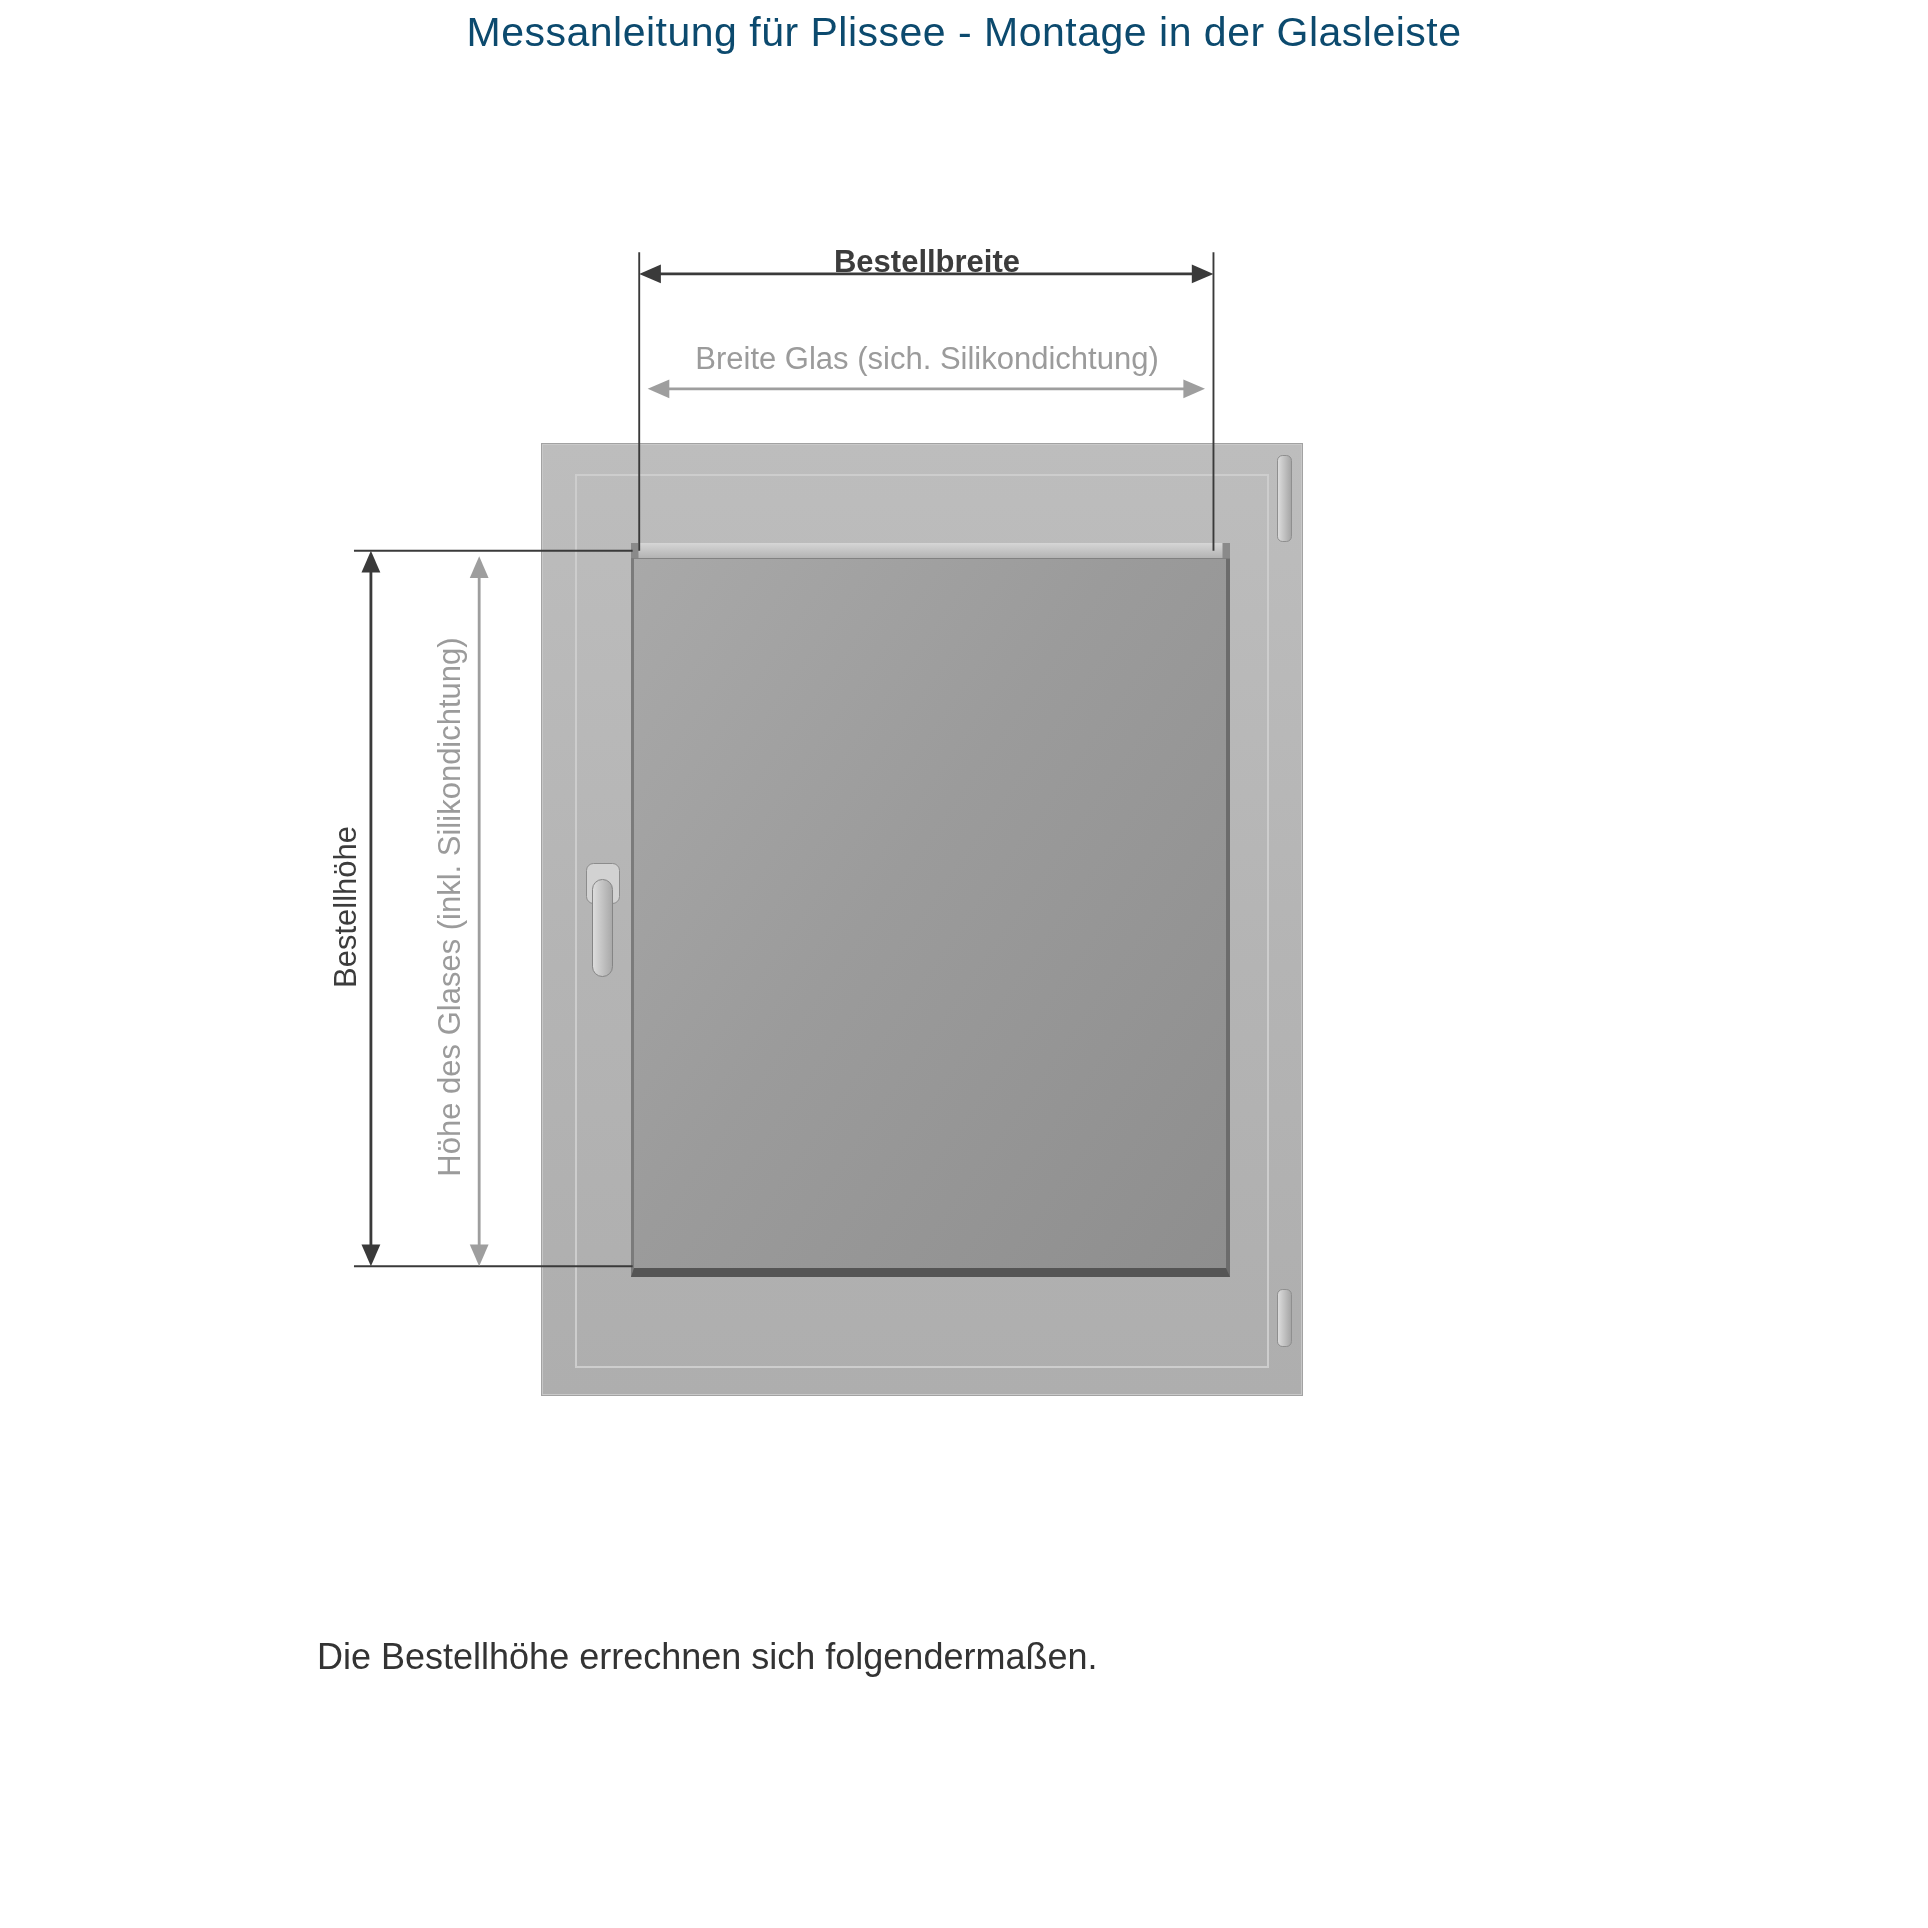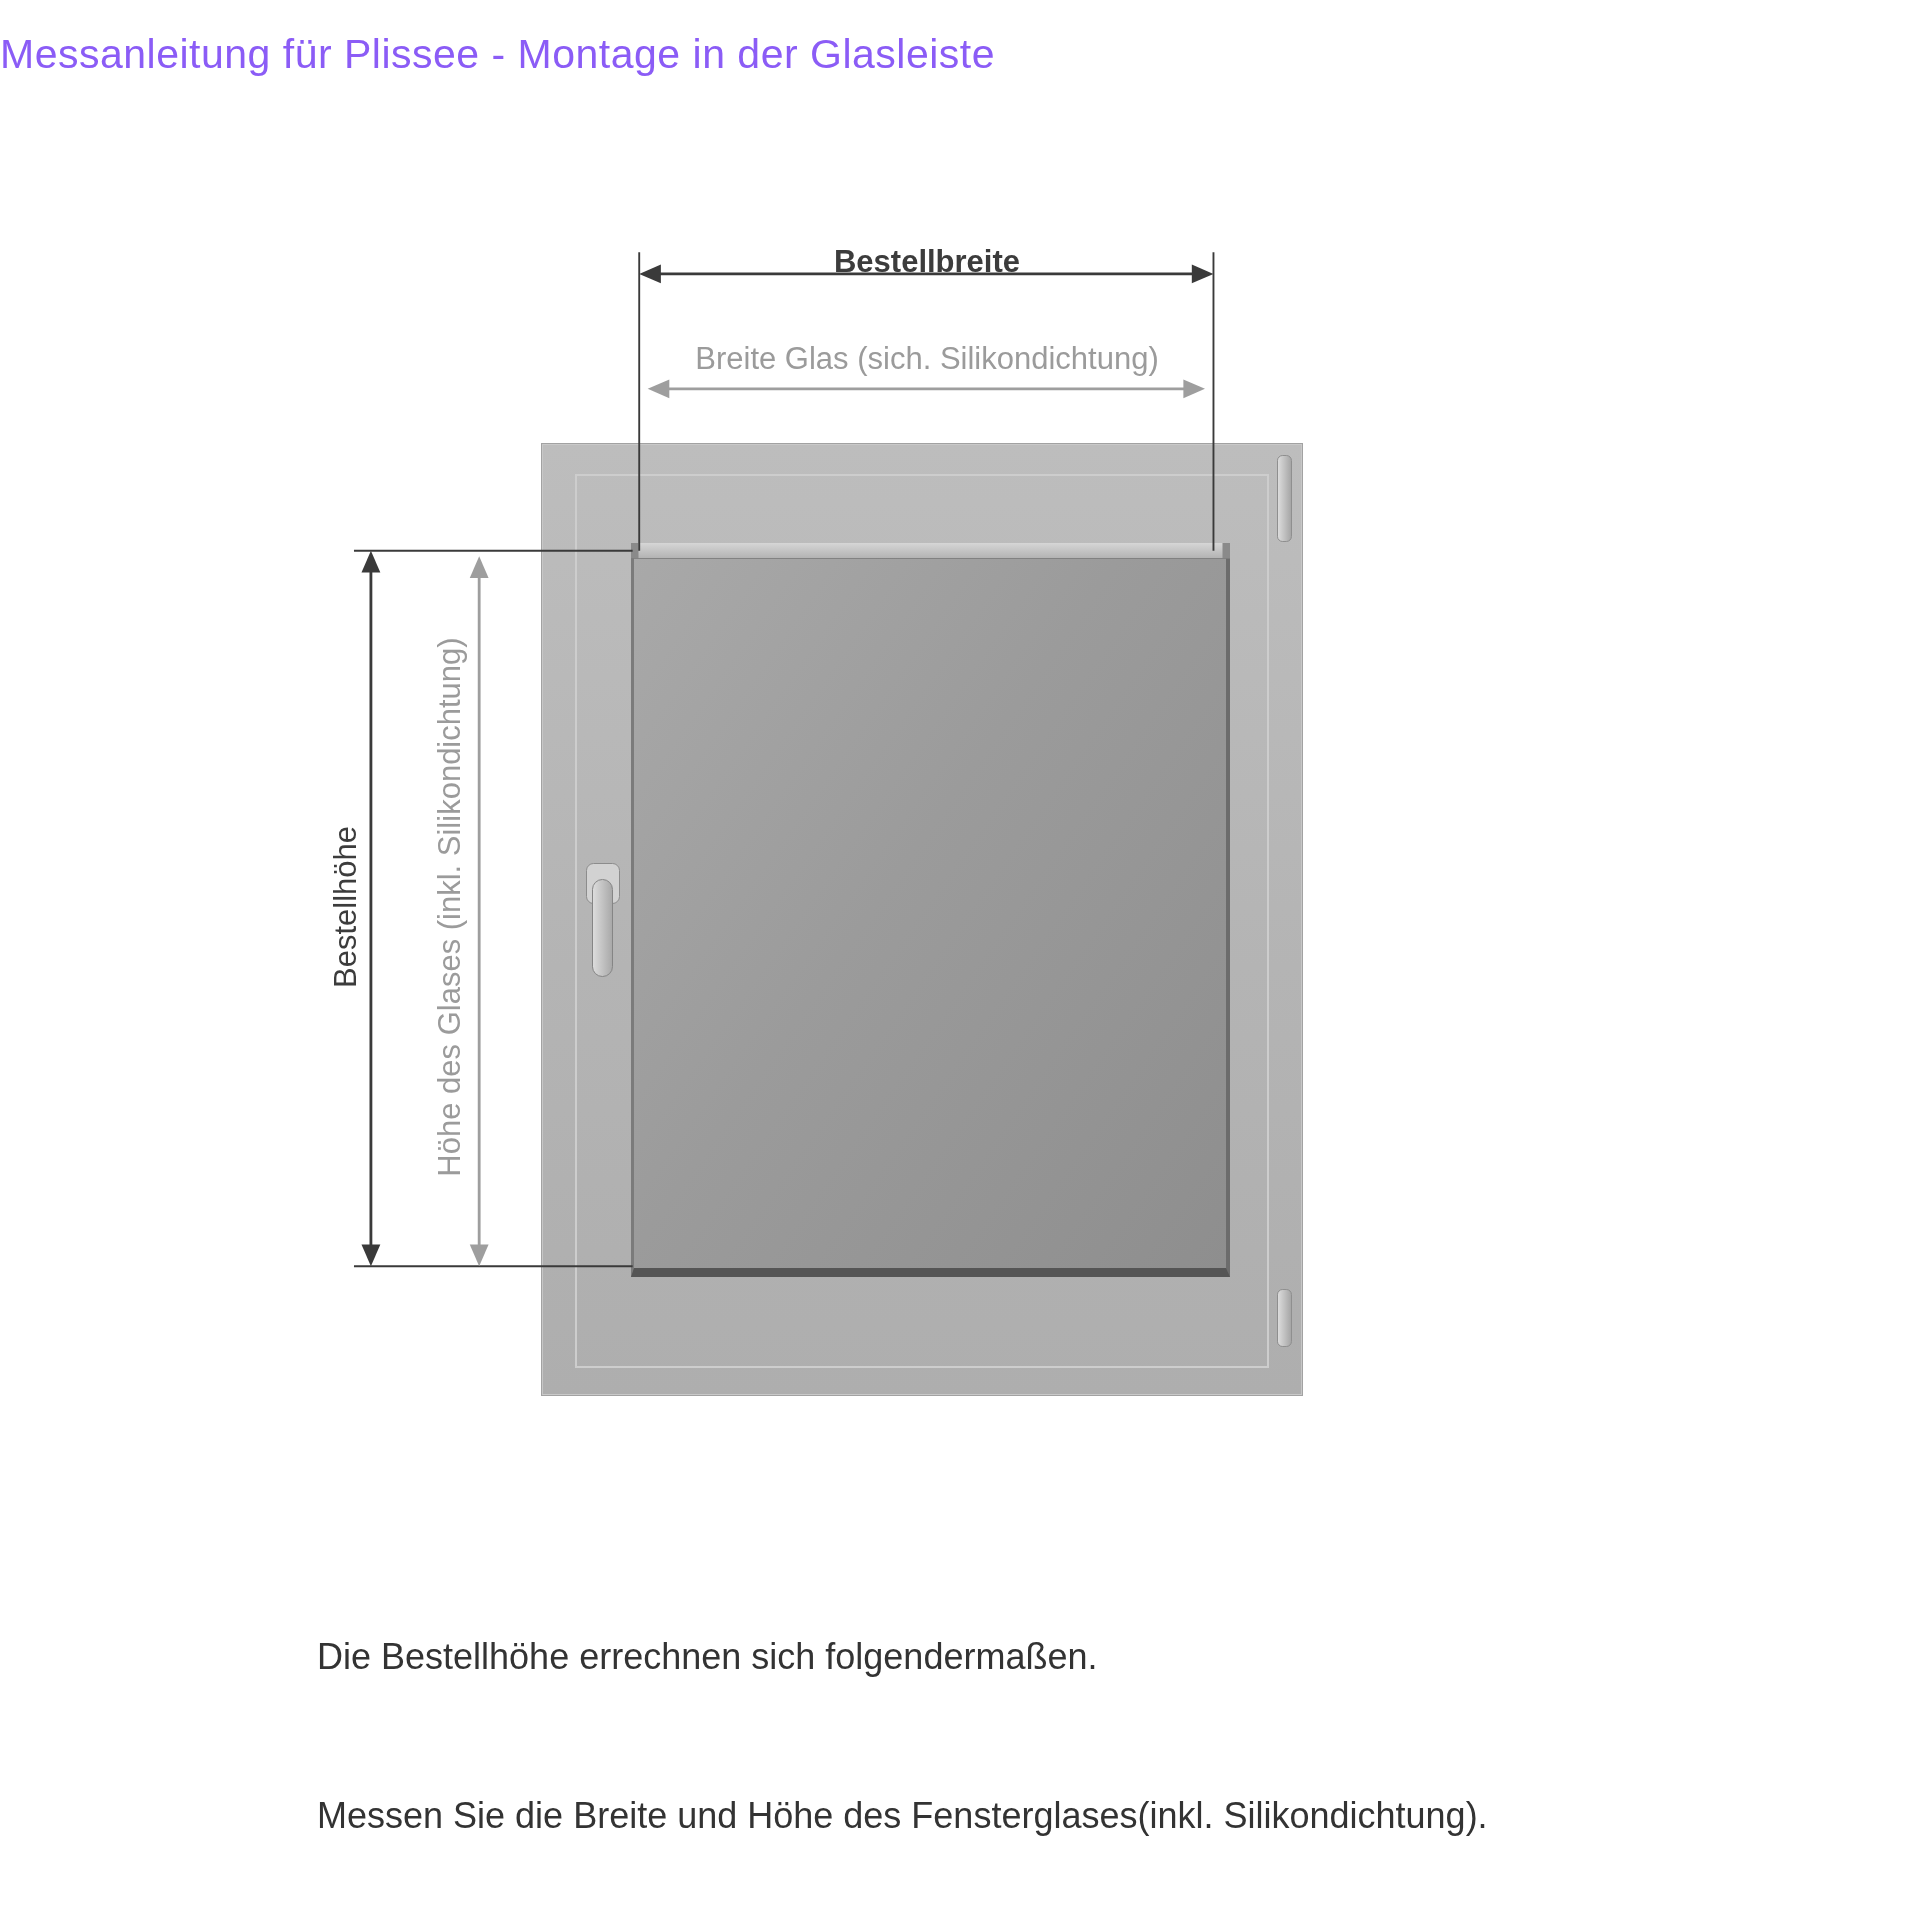--- a/index.html
+++ b/index.html
@@ -11,25 +11,24 @@
     background: #ffffff;
     font-family: "Liberation Sans", "DejaVu Sans", sans-serif;
     color: #333333;
     overflow: hidden;
   }
   .title {
     position: absolute;
     top: 9.4px;
     left: 0;
     width: 100%;
-    text-align: left;
+    text-align: center;
     font-size: 41px;
-    color: #8b5cf6;
+    color: #0c4a6e;
     letter-spacing: 0.5px;
-    margin-top: 22px;
   }
   .label {
     position: absolute;
     font-size: 31px;
     white-space: nowrap;
     color: #3c3c3c;
   }
   .label.gray { color: #9b9b9b; }
   .order-width  { left: 927px; top: 244px; transform: translateX(-50%); font-weight: bold; }
   .glass-width  { left: 927px; top: 341px; transform: translateX(-50%); }
@@ -149,21 +148,20 @@
       <g stroke="#9e9e9e" fill="#9e9e9e">
         <line x1="509" y1="612" x2="509" y2="1324" stroke-width="3"></line>
         <polygon points="509,591 499,614 519,614" stroke="none"></polygon>
         <polygon points="509,1345 499,1322 519,1322" stroke="none"></polygon>
       </g>
     </svg>
   </div>
 
   <div class="text-block">
     <p>Die Bestellhöhe errechnen sich folgendermaßen.</p>
-    <p>Messen Sie die Breite und Höhe des Fensterglases(inkl. Silikondichtung).</p>
     
     
     
     
     
   </div>
 
 </div>
 
 

